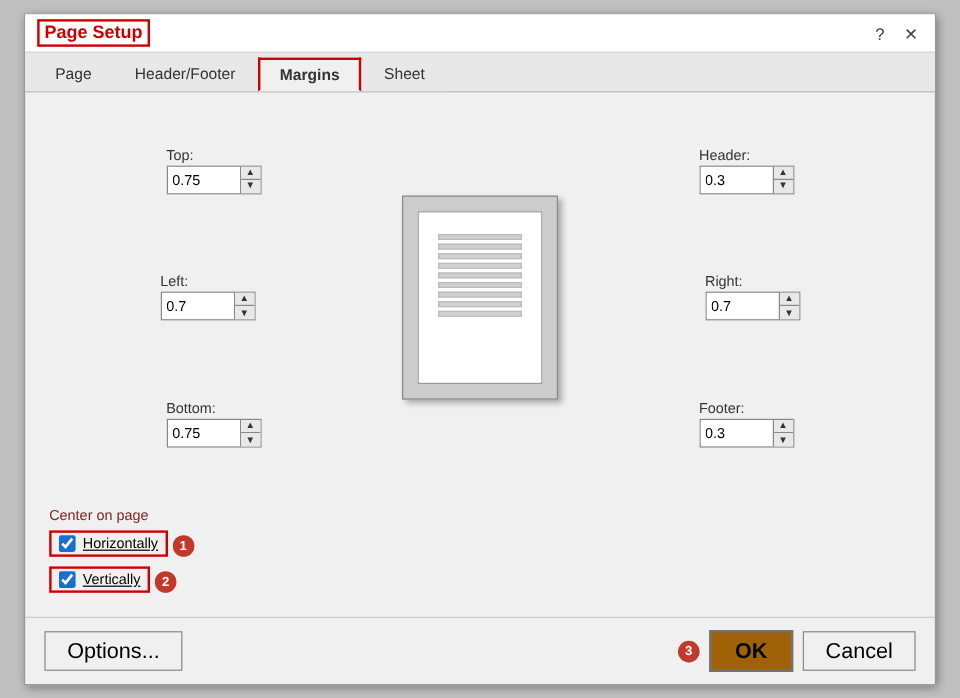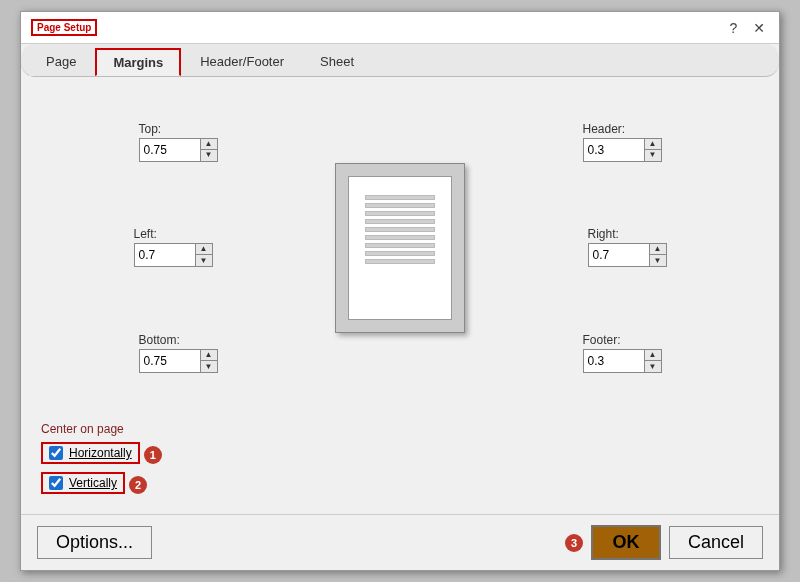--- a/index.html
+++ b/index.html
@@ -25,21 +25,21 @@
     .title-bar {
       background: #fff;
       border-bottom: 1px solid #ccc;
       display: flex;
       align-items: center;
       justify-content: space-between;
       padding: 6px 10px;
       height: 32px;
     }
     .title-bar-title {
-      font-size: 10px;
+      font-size: 15px;
       font-weight: 600;
       color: #c00;
       border: 2px solid #c00;
       padding: 1px 4px;
     }
     .title-bar-controls {
       display: flex;
       gap: 8px;
       align-items: center;
     }
@@ -49,21 +49,20 @@
       cursor: pointer;
       font-size: 14px;
       color: #444;
       padding: 0 4px;
     }
     .tabs {
       display: flex;
       background: #e8e8e8;
       border-bottom: 1px solid #bbb;
       padding: 4px 8px 0 8px;
-      border-radius: 14px;
     }
     .tab {
       padding: 5px 16px;
       cursor: pointer;
       border: 1px solid transparent;
       border-bottom: none;
       font-size: 13px;
       background: #e8e8e8;
       color: #333;
       margin-right: 2px;
@@ -281,25 +280,25 @@
     <div class="title-bar-controls">
       <button class="title-btn">?</button>
       <button class="title-btn">✕</button>
     </div>
   </div>
 
   <div class="tabs">
     <div class="tab">
       <span>Page</span>
     </div>
+    <div class="tab">
+      <span>Header/Footer</span>
+    </div>
     <div class="tab active">
       <span>Margins</span>
-    </div>
-    <div class="tab">
-      <span>Header/Footer</span>
     </div>
     <div class="tab">
       <span>Sheet</span>
     </div>
   </div>
 
   <div class="content">
     <div class="margins-layout">
 
       <div style="grid-row:1;grid-column:1;display:flex;justify-content:center;padding-bottom:8px;">

